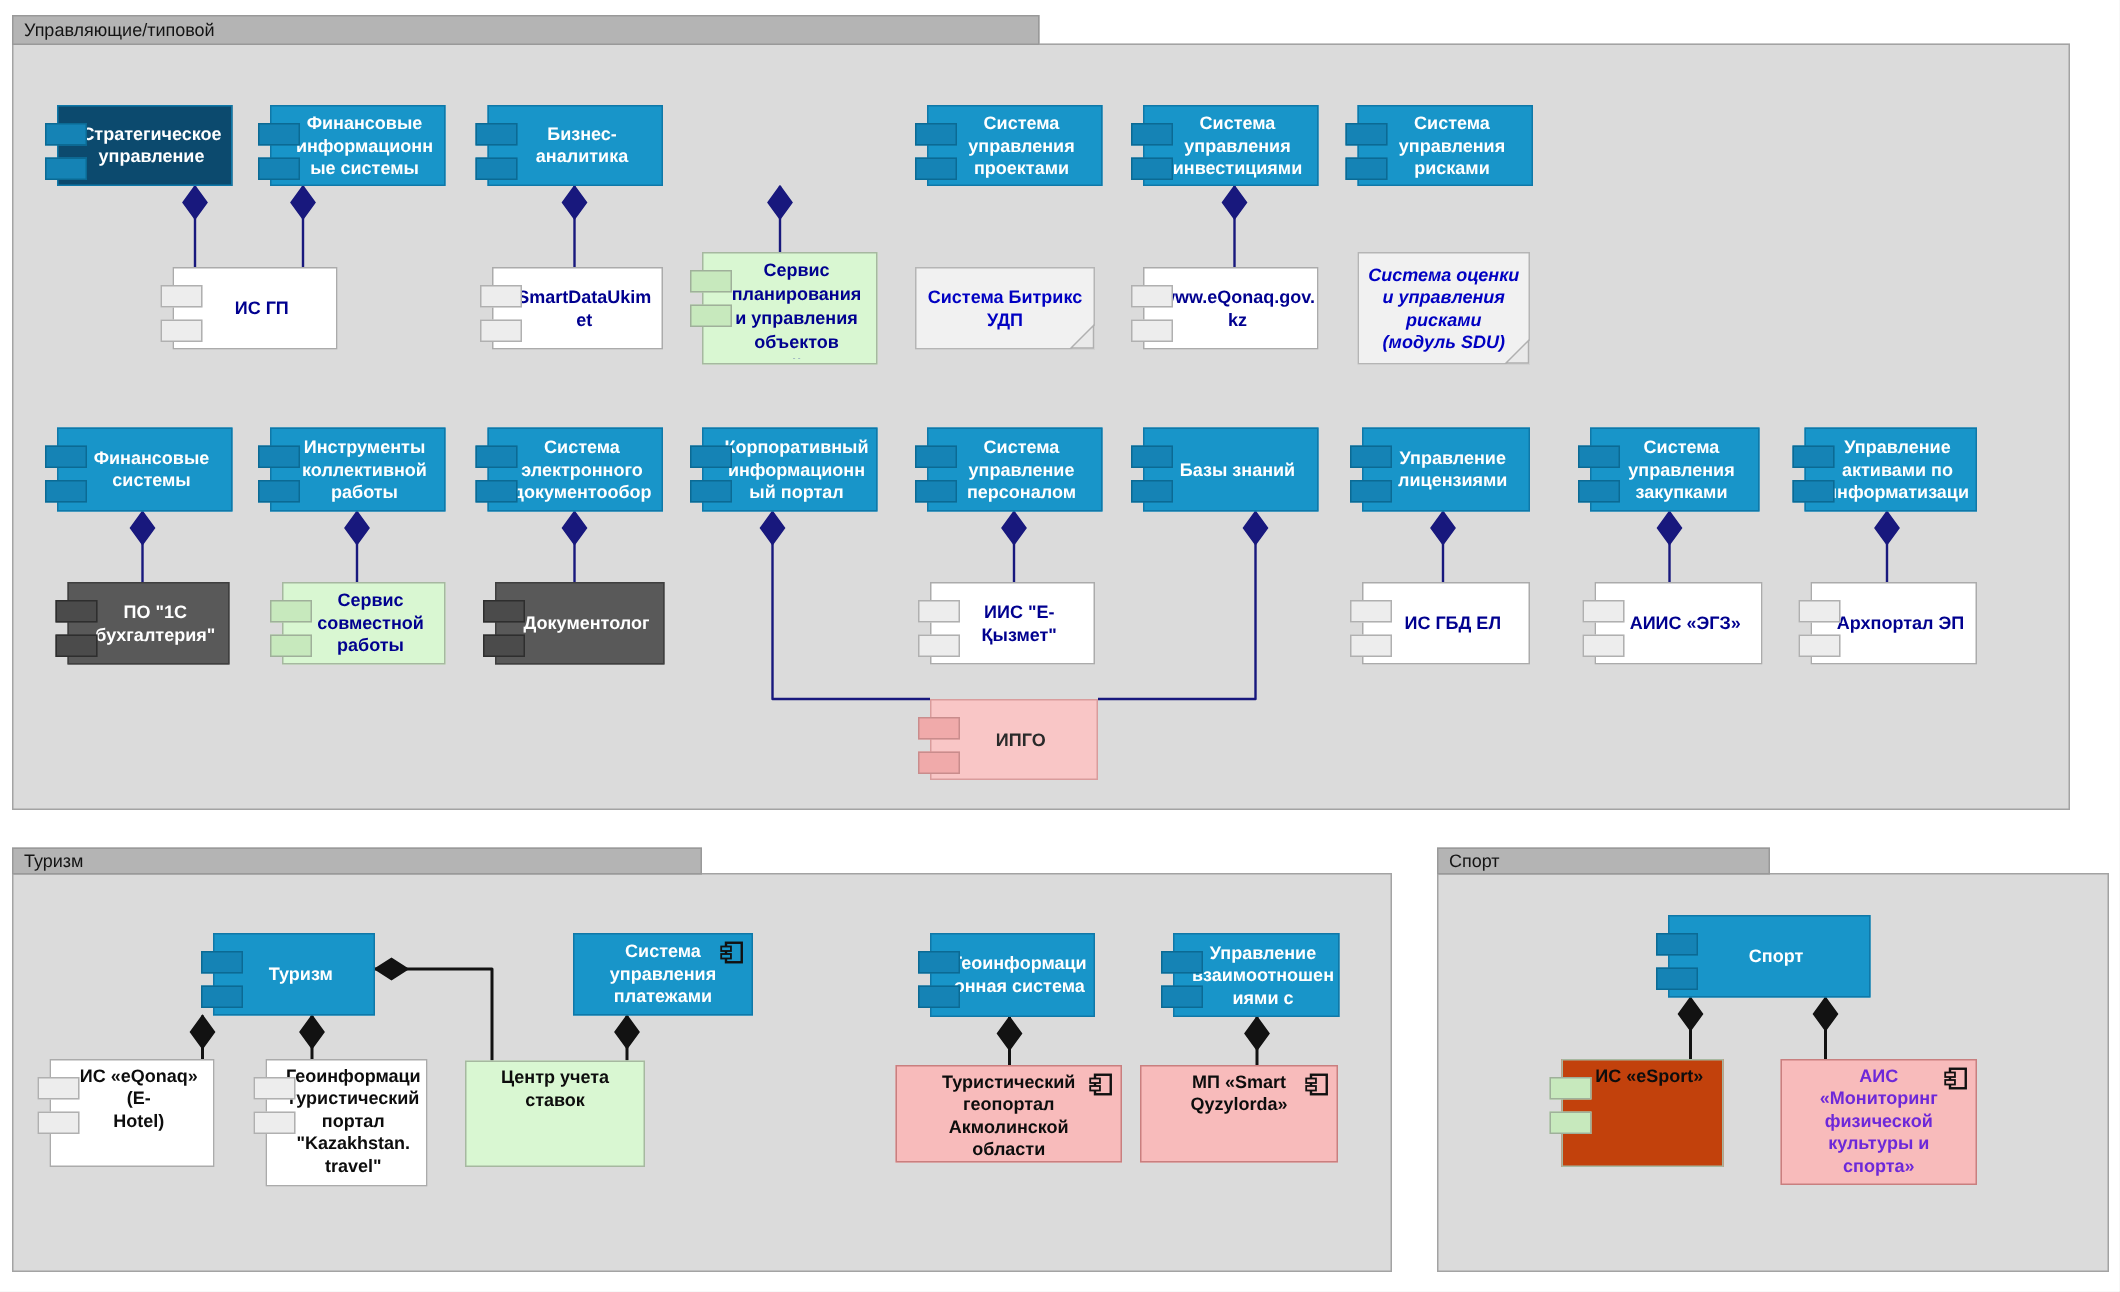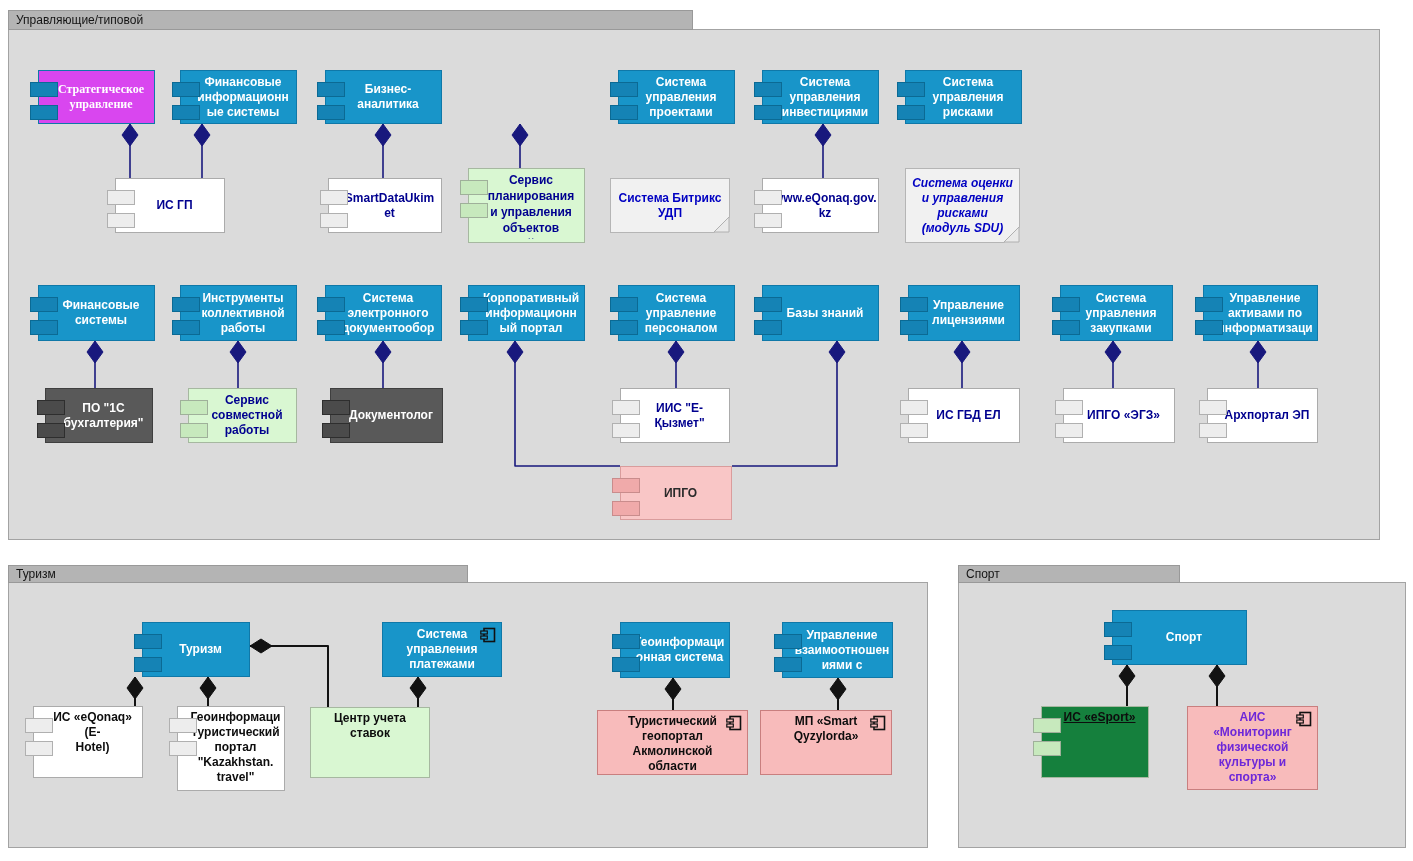--- a/index.html
+++ b/index.html
@@ -83,21 +83,21 @@
       <polygon points="418,677 410,688 418,699 426,688" fill="#121212" stroke="#121212"></polygon>
       <polyline points="673,678 673,710" fill="none" stroke="#121212" stroke-width="2" stroke-linejoin="round"></polyline>
       <polygon points="673,678 665,689 673,700 681,689" fill="#121212" stroke="#121212"></polygon>
       <polyline points="838,678 838,710" fill="none" stroke="#121212" stroke-width="2" stroke-linejoin="round"></polyline>
       <polygon points="838,678 830,689 838,700 846,689" fill="#121212" stroke="#121212"></polygon>
       <polyline points="1127,665 1127,706" fill="none" stroke="#121212" stroke-width="2" stroke-linejoin="round"></polyline>
       <polygon points="1127,665 1119,676 1127,687 1135,676" fill="#121212" stroke="#121212"></polygon>
       <polyline points="1217,665 1217,706" fill="none" stroke="#121212" stroke-width="2" stroke-linejoin="round"></polyline>
       <polygon points="1217,665 1209,676 1217,687 1225,676" fill="#121212" stroke="#121212"></polygon>
     </svg>
-    <div class="node has-ports" style="left: 38px; top: 70px; width: 117px; height: 54px; background: #d946ef; border-color: rgb(15, 120, 168); color: rgb(255, 255, 255); font-family: Liberation Serif, serif;">
+    <div class="node has-ports" style="left: 38px; top: 70px; width: 117px; height: 54px; background: #0c4a6e; border-color: rgb(15, 120, 168); color: rgb(255, 255, 255);">
       <span class="port p1" style="background: rgb(21, 131, 181); border-color: rgb(11, 106, 148);"></span>
       <span class="port p2" style="background: rgb(21, 131, 181); border-color: rgb(11, 106, 148);"></span>
       <div class="lbl">Стратегическое
 управление</div>
     </div>
     <div class="node has-ports" style="left: 180px; top: 70px; width: 117px; height: 54px; background: rgb(24, 149, 201); border-color: rgb(15, 120, 168); color: rgb(255, 255, 255);">
       <span class="port p1" style="background: rgb(21, 131, 181); border-color: rgb(11, 106, 148);"></span>
       <span class="port p2" style="background: rgb(21, 131, 181); border-color: rgb(11, 106, 148);"></span>
       <div class="lbl">Финансовые
 информационн
@@ -258,21 +258,21 @@
 Қызмет"</div>
     </div>
     <div class="node has-ports" style="left: 908px; top: 388px; width: 112px; height: 55px; background: rgb(255, 255, 255); border-color: rgb(171, 171, 171); color: rgb(0, 0, 143);">
       <span class="port p1" style="background: rgb(237, 237, 237); border-color: rgb(176, 176, 176);"></span>
       <span class="port p2" style="background: rgb(237, 237, 237); border-color: rgb(176, 176, 176);"></span>
       <div class="lbl">ИС ГБД ЕЛ</div>
     </div>
     <div class="node has-ports" style="left: 1063px; top: 388px; width: 112px; height: 55px; background: rgb(255, 255, 255); border-color: rgb(171, 171, 171); color: rgb(0, 0, 143);">
       <span class="port p1" style="background: rgb(237, 237, 237); border-color: rgb(176, 176, 176);"></span>
       <span class="port p2" style="background: rgb(237, 237, 237); border-color: rgb(176, 176, 176);"></span>
-      <div class="lbl">ИПГО «ЭГЗ»</div>
+      <div class="lbl">АИИС «ЭГЗ»</div>
     </div>
     <div class="node has-ports" style="left: 1207px; top: 388px; width: 111px; height: 55px; background: rgb(255, 255, 255); border-color: rgb(171, 171, 171); color: rgb(0, 0, 143);">
       <span class="port p1" style="background: rgb(237, 237, 237); border-color: rgb(176, 176, 176);"></span>
       <span class="port p2" style="background: rgb(237, 237, 237); border-color: rgb(176, 176, 176);"></span>
       <div class="lbl">Архпортал ЭП</div>
     </div>
     <div class="node has-ports" style="left: 620px; top: 466px; width: 112px; height: 54px; background: rgb(249, 198, 198); border-color: rgb(217, 156, 156); color: rgb(42, 42, 42);">
       <span class="port p1" style="background: rgb(240, 170, 170); border-color: rgb(201, 140, 140);"></span>
       <span class="port p2" style="background: rgb(240, 170, 170); border-color: rgb(201, 140, 140);"></span>
       <div class="lbl">ИПГО</div>
@@ -341,21 +341,21 @@
         <rect x="0.8" y="9" width="6.5" height="3" fill="#f8bbbb" stroke="#111" stroke-width="1.2"></rect>
       </svg>
       <div class="lbl">МП «Smart
 Qyzylorda»</div>
     </div>
     <div class="node has-ports" style="left: 1112px; top: 610px; width: 135px; height: 55px; background: rgb(24, 149, 201); border-color: rgb(15, 120, 168); color: rgb(255, 255, 255);">
       <span class="port p1" style="background: rgb(21, 131, 181); border-color: rgb(11, 106, 148);"></span>
       <span class="port p2" style="background: rgb(21, 131, 181); border-color: rgb(11, 106, 148);"></span>
       <div class="lbl">Спорт</div>
     </div>
-    <div class="node has-ports vtop" style="left: 1041px; top: 706px; width: 108px; height: 72px; background: #15803d; border-color: rgb(166, 184, 160); color: rgb(13, 13, 13); text-decoration: underline;">
+    <div class="node has-ports vtop" style="left: 1041px; top: 706px; width: 108px; height: 72px; background: #c2410c; border-color: rgb(166, 184, 160); color: rgb(13, 13, 13);">
       <span class="port p1" style="background: rgb(199, 233, 189); border-color: rgb(159, 176, 154);"></span>
       <span class="port p2" style="background: rgb(199, 233, 189); border-color: rgb(159, 176, 154);"></span>
       <div class="lbl">ИС «eSport»</div>
     </div>
     <div class="node vtop" style="left: 1187px; top: 706px; width: 131px; height: 84px; background: rgb(248, 187, 187); border-color: rgb(201, 127, 127); color: #6d28d9;">
       <svg class="cicon" width="16" height="16" viewBox="0 0 16 16">
         <rect x="4" y="1.5" width="10.5" height="13" fill="none" stroke="#111" stroke-width="1.6"></rect>
         <rect x="0.8" y="4" width="6.5" height="3" fill="#f8bbbb" stroke="#111" stroke-width="1.2"></rect>
         <rect x="0.8" y="9" width="6.5" height="3" fill="#f8bbbb" stroke="#111" stroke-width="1.2"></rect>
       </svg>

